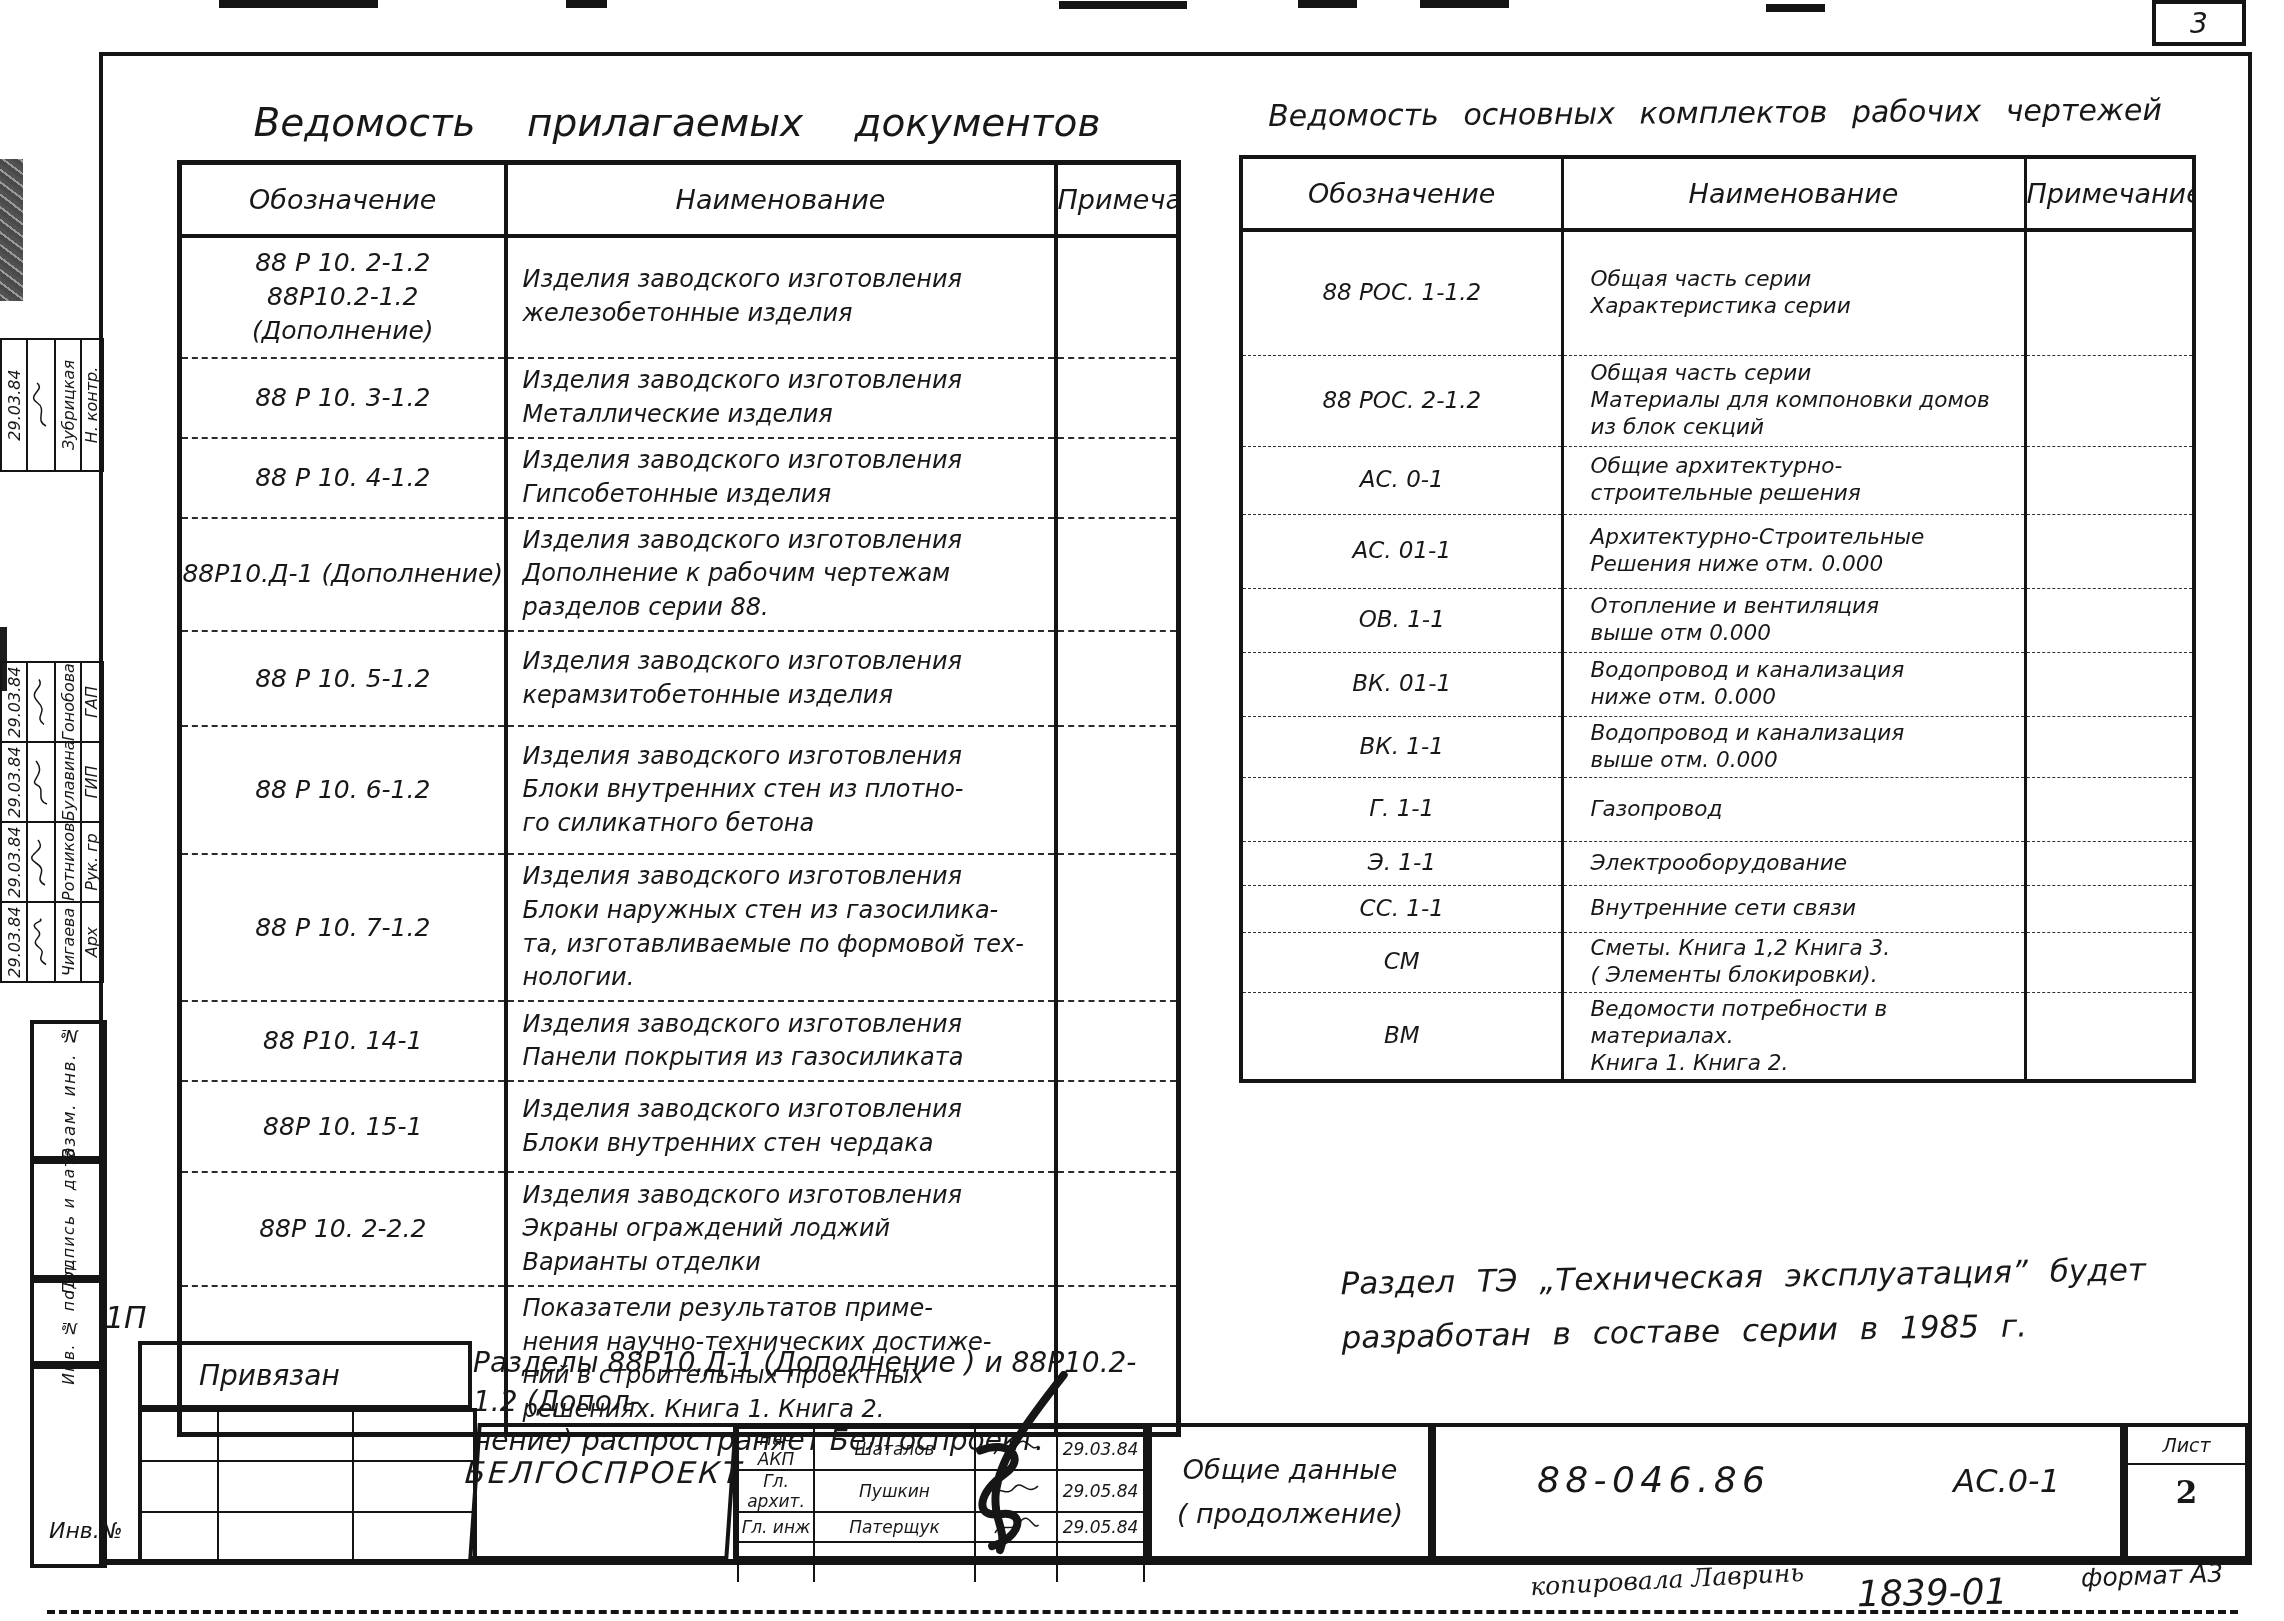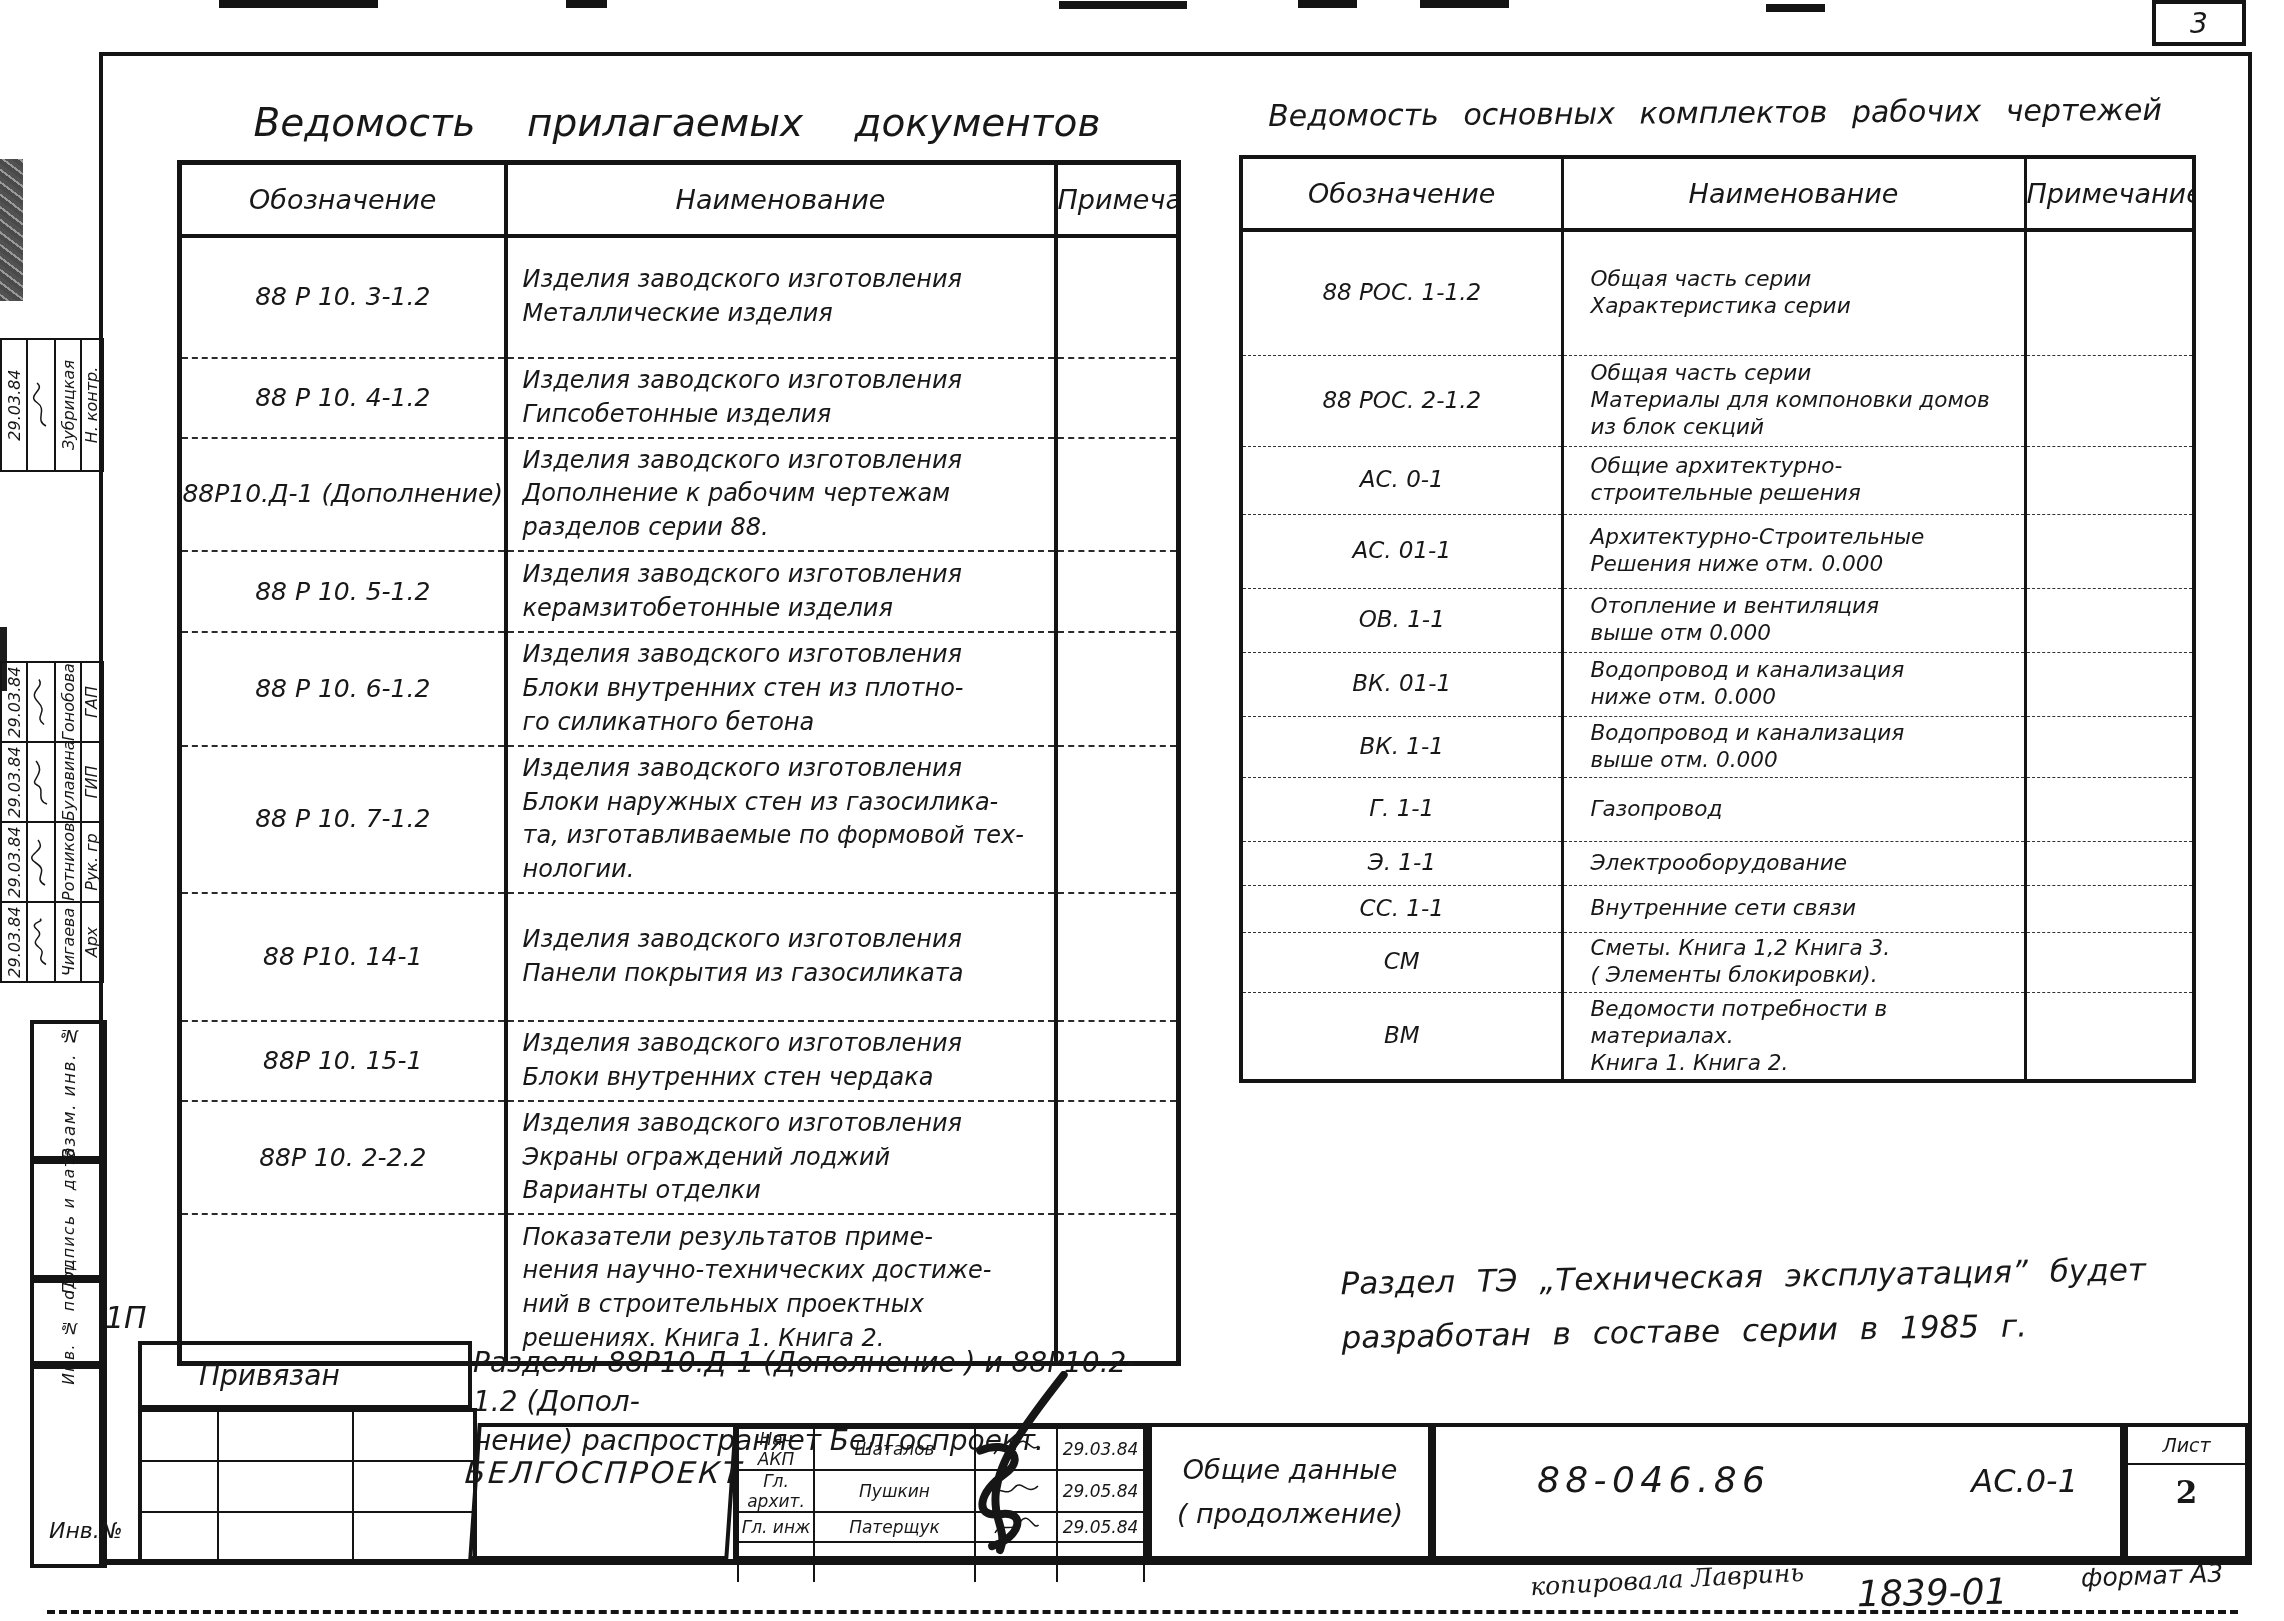--- a/index.html
+++ b/index.html
@@ -105,21 +105,21 @@
   #tb-sig table{border-collapse:collapse;table-layout:fixed;width:406px;}
   #tb-sig td{border:2px solid #141414;font-size:17px;font-style:italic;text-align:center;
     vertical-align:middle;overflow:hidden;padding:0;}
   #tb-sig tr{height:30px;}
   #tb-sig tr.filler{height:40px;}
   #tb-sig tr.filler td{border-bottom:none;}
   #tb-doc{left:1148px;width:284px;display:flex;align-items:center;justify-content:center;
     text-align:center;font-size:27px;line-height:1.6;}
   #tb-main{left:1432px;width:692px;}
   #tb-series{position:absolute;left:101px;top:32px;font-size:36px;letter-spacing:5.4px;}
-  #tb-set{position:absolute;right:42px;top:35px;font-size:32px;}
+  #tb-set{position:absolute;right:60px;top:35px;font-size:32px;}
   #tb-list{left:2124px;width:125px;}
   #tb-list .lbl{height:36px;border-bottom:2.7px solid #141414;display:flex;align-items:center;
     justify-content:center;font-size:19px;}
   #tb-list .num{height:54px;display:flex;align-items:center;justify-content:center;font-size:31px;font-style:normal;font-weight:bold;font-family:"DejaVu Serif",serif;}
   
   #f-copy{left:1530px;top:1565px;font-size:25px;transform:rotate(-3deg);font-family:"DejaVu Serif",serif;}
   #f-order{left:1857px;top:1572px;font-size:36px;transform:rotate(-1deg);}
   #f-format{left:2081px;top:1561px;font-size:25px;transform:rotate(-2deg);}
   .flourish{position:absolute;pointer-events:none;}
 </style>
@@ -232,20 +232,27 @@
     </colgroup>
   <thead>
     <tr>
       <th class="c1">Обозначение</th>
       <th class="c2">Наименование</th>
       <th>Примечание</th>
     </tr>
   </thead>
   <tbody>
     <tr>
+        <td class="code pre c1">88 Р 10. 2-1.2
+88Р10.2-1.2 (Дополнение)</td>
+        <td class="name pre c2">Изделия заводского изготовления
+железобетонные изделия</td>
+        <td></td>
+      </tr>
+    <tr>
         <td class="code pre c1">88 Р 10. 3-1.2</td>
         <td class="name pre c2">Изделия заводского изготовления
 Металлические изделия</td>
         <td></td>
       </tr>
     <tr>
         <td class="code pre c1">88 Р 10. 4-1.2</td>
         <td class="name pre c2">Изделия заводского изготовления
 Гипсобетонные изделия</td>
         <td></td>

